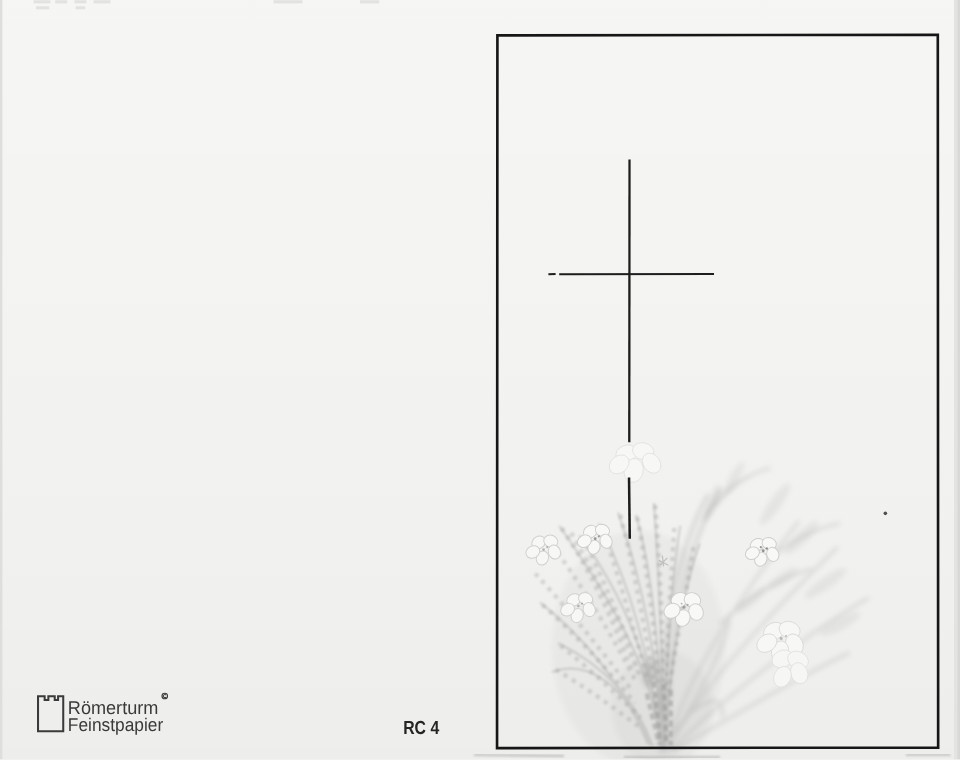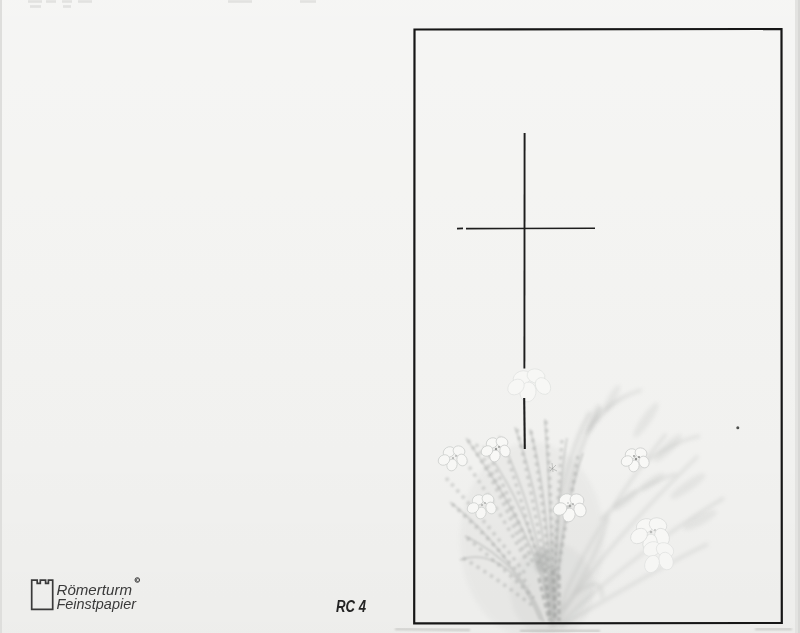--- a/index.html
+++ b/index.html
@@ -1,21 +1,20 @@
 <!DOCTYPE html>
 <html><head>
 <meta charset="utf-8">
 <style>
   html,body{margin:0;padding:0;}
   body{width:800px;height:633px;overflow:hidden;background:#f3f3f1;font-family:"Liberation Sans",sans-serif;}
   #page{position:relative;width:800px;height:633px;
     background:
       linear-gradient(180deg, rgba(255,255,255,0.22) 0%, rgba(255,255,255,0.06) 35%, rgba(0,0,0,0.008) 70%, rgba(0,0,0,0.022) 100%),
       #f3f3f1;
-    font-style: italic;
   }
   svg{position:absolute;left:0;top:0;}
 </style>
 </head>
 <body>
 
 <div id="page">
 <svg width="800" height="633" viewBox="0 0 800 633">
   <defs>
     <filter id="soft1" x="-30%" y="-30%" width="160%" height="160%">

